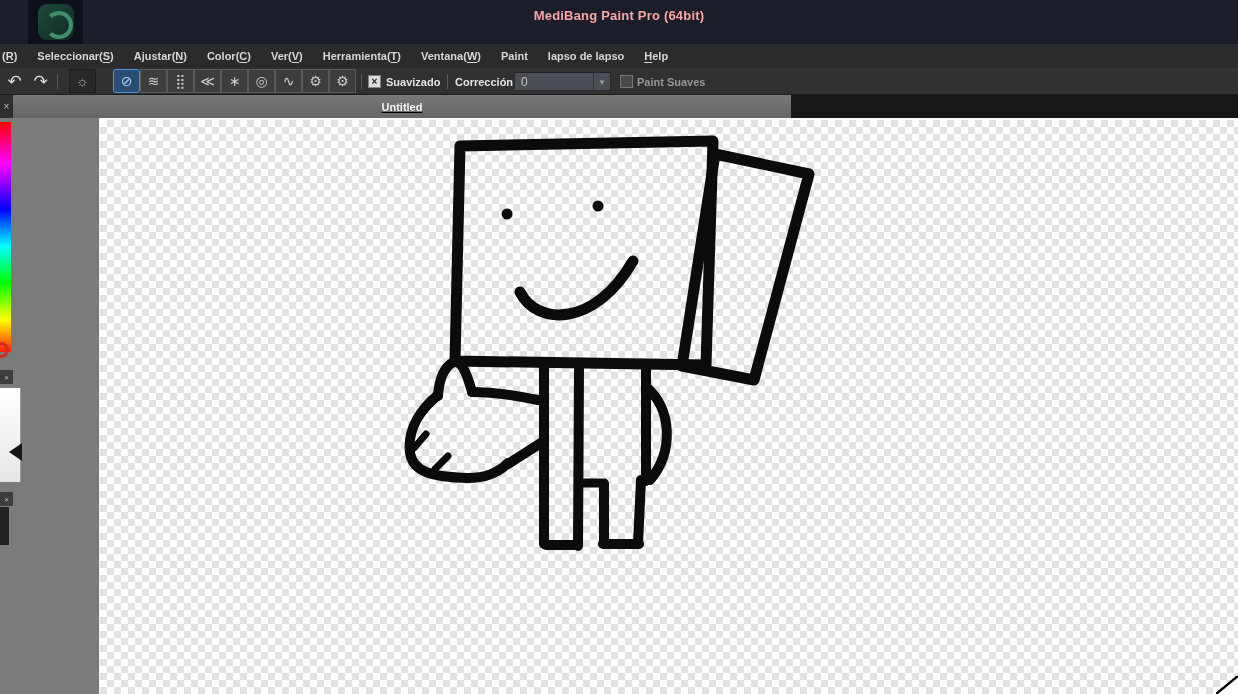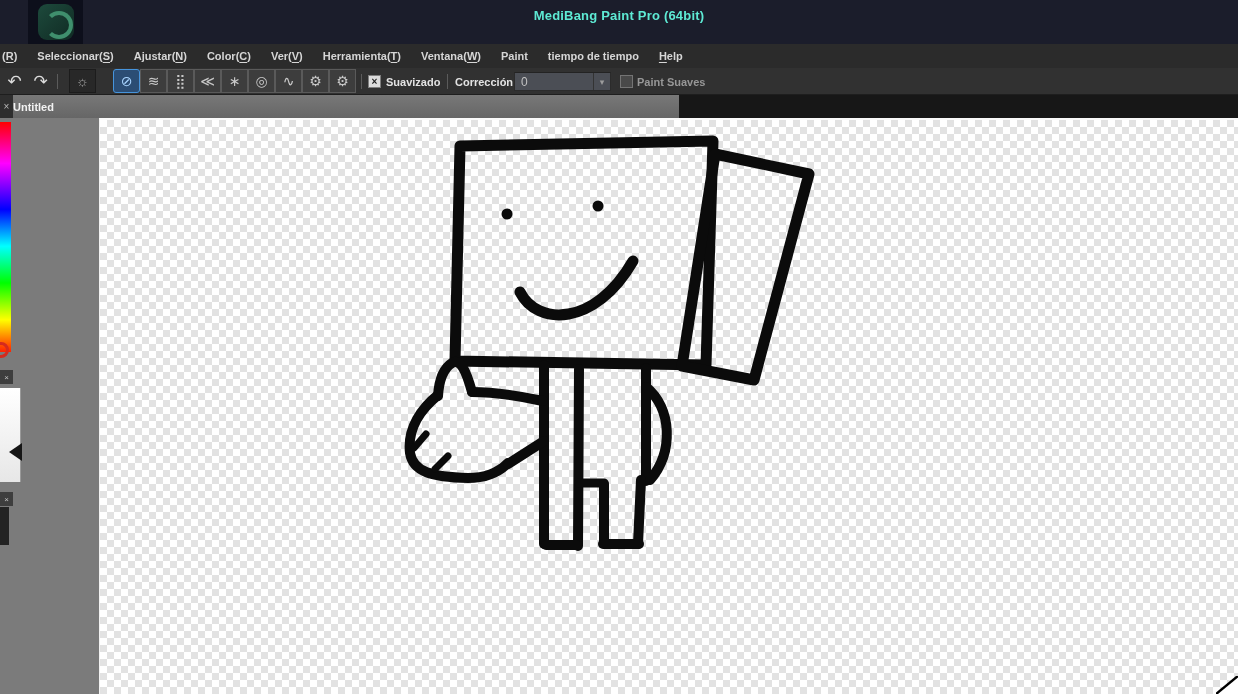--- a/index.html
+++ b/index.html
@@ -4,21 +4,21 @@
 <style>
   * { margin:0; padding:0; box-sizing:border-box; }
   html,body { width:1238px; height:694px; overflow:hidden; background:#7b7b7b;
               font-family:"Liberation Sans", sans-serif; }
   .app { position:relative; width:1238px; height:694px; }
 
   
   .titlebar { position:absolute; left:0; top:0; width:1238px; height:44px;
               background:#1b1d2b; }
   .titlebar .title { position:absolute; left:0; right:0; top:0; height:32px;
-              line-height:32px; text-align:center; color:#5eead4;
+              line-height:32px; text-align:center; color:#fca5a5;
               font-size:13px; font-weight:600; letter-spacing:.2px; }
   .app-icon-block { position:absolute; left:28px; top:0; width:55px; height:44px;
               background:#0d0f1b; display:flex; align-items:center; justify-content:center; }
   .app-icon-inner { width:36px; height:36px; border-radius:9px;
               background:linear-gradient(135deg,#1d4a3c,#102a23);
               position:relative; overflow:hidden; }
   .app-icon-inner:before { content:""; position:absolute; left:7px; top:7px;
               width:20px; height:20px; border-radius:50%;
               border:4px solid #3f8f6d; border-left-color:transparent; }
 
@@ -57,24 +57,24 @@
   .tb-dropdown .arrow { width:17px; height:100%; border-left:1px solid #333;
             display:flex; align-items:center; justify-content:center;
             color:#9c9c9c; font-size:9px; }
 
   
   .tabbar { position:absolute; left:0; top:95px; width:1238px; height:23px;
             background:#171717; }
   .tab-close { position:absolute; left:0; top:0; width:13px; height:23px;
             display:flex; align-items:center; justify-content:center;
             color:#b9b9b9; font-size:10px; cursor:pointer; background:#2e2e2e; }
-  .tab { position:absolute; left:13px; top:0; width:666px; height:23px;
+  .tab { position:absolute; left:13px; top:0; width:778px; height:23px;
             background:linear-gradient(180deg,#787878,#666666);
-            display:flex; align-items:center; 
-            cursor:pointer; }
+            display:flex; align-items:center; justify-content:center;
+            cursor:pointer;text-decoration:underline; }
   .tab span { color:#f2f2f2; font-size:11px; font-weight:bold; }
 
   
   .workspace { position:absolute; left:0; top:118px; width:1238px; height:576px;
             background:#7b7b7b; overflow:hidden; }
 
   
   .hue-strip { position:absolute; left:0; top:4px; width:11px; height:230px;
             background:linear-gradient(180deg,#ff0000 0%,#ff00ff 18%,#0000ff 38%,
                         #00ffff 54%,#00ff00 70%,#ffff00 86%,#ff2000 100%);
@@ -120,21 +120,21 @@
 
   <nav class="menubar">
     <span class="menu-item">(<u>R</u>)</span>
     <span class="menu-item">Seleccionar(<u>S</u>)</span>
     <span class="menu-item">Ajustar(<u>N</u>)</span>
     <span class="menu-item">Color(<u>C</u>)</span>
     <span class="menu-item">Ver(<u>V</u>)</span>
     <span class="menu-item">Herramienta(<u>T</u>)</span>
     <span class="menu-item">Ventana(<u>W</u>)</span>
     <span class="menu-item">Paint</span>
-    <span class="menu-item">tiempo de tiempo</span>
+    <span class="menu-item">lapso de lapso</span>
     <span class="menu-item"><u>H</u>elp</span>
   </nav>
 
   <div class="toolbar">
     <button class="tb tb-btn" style="left:2px;">
       <span>↶</span>
     </button>
     <button class="tb tb-btn" style="left:28px;">
       <span>↷</span>
     </button>

